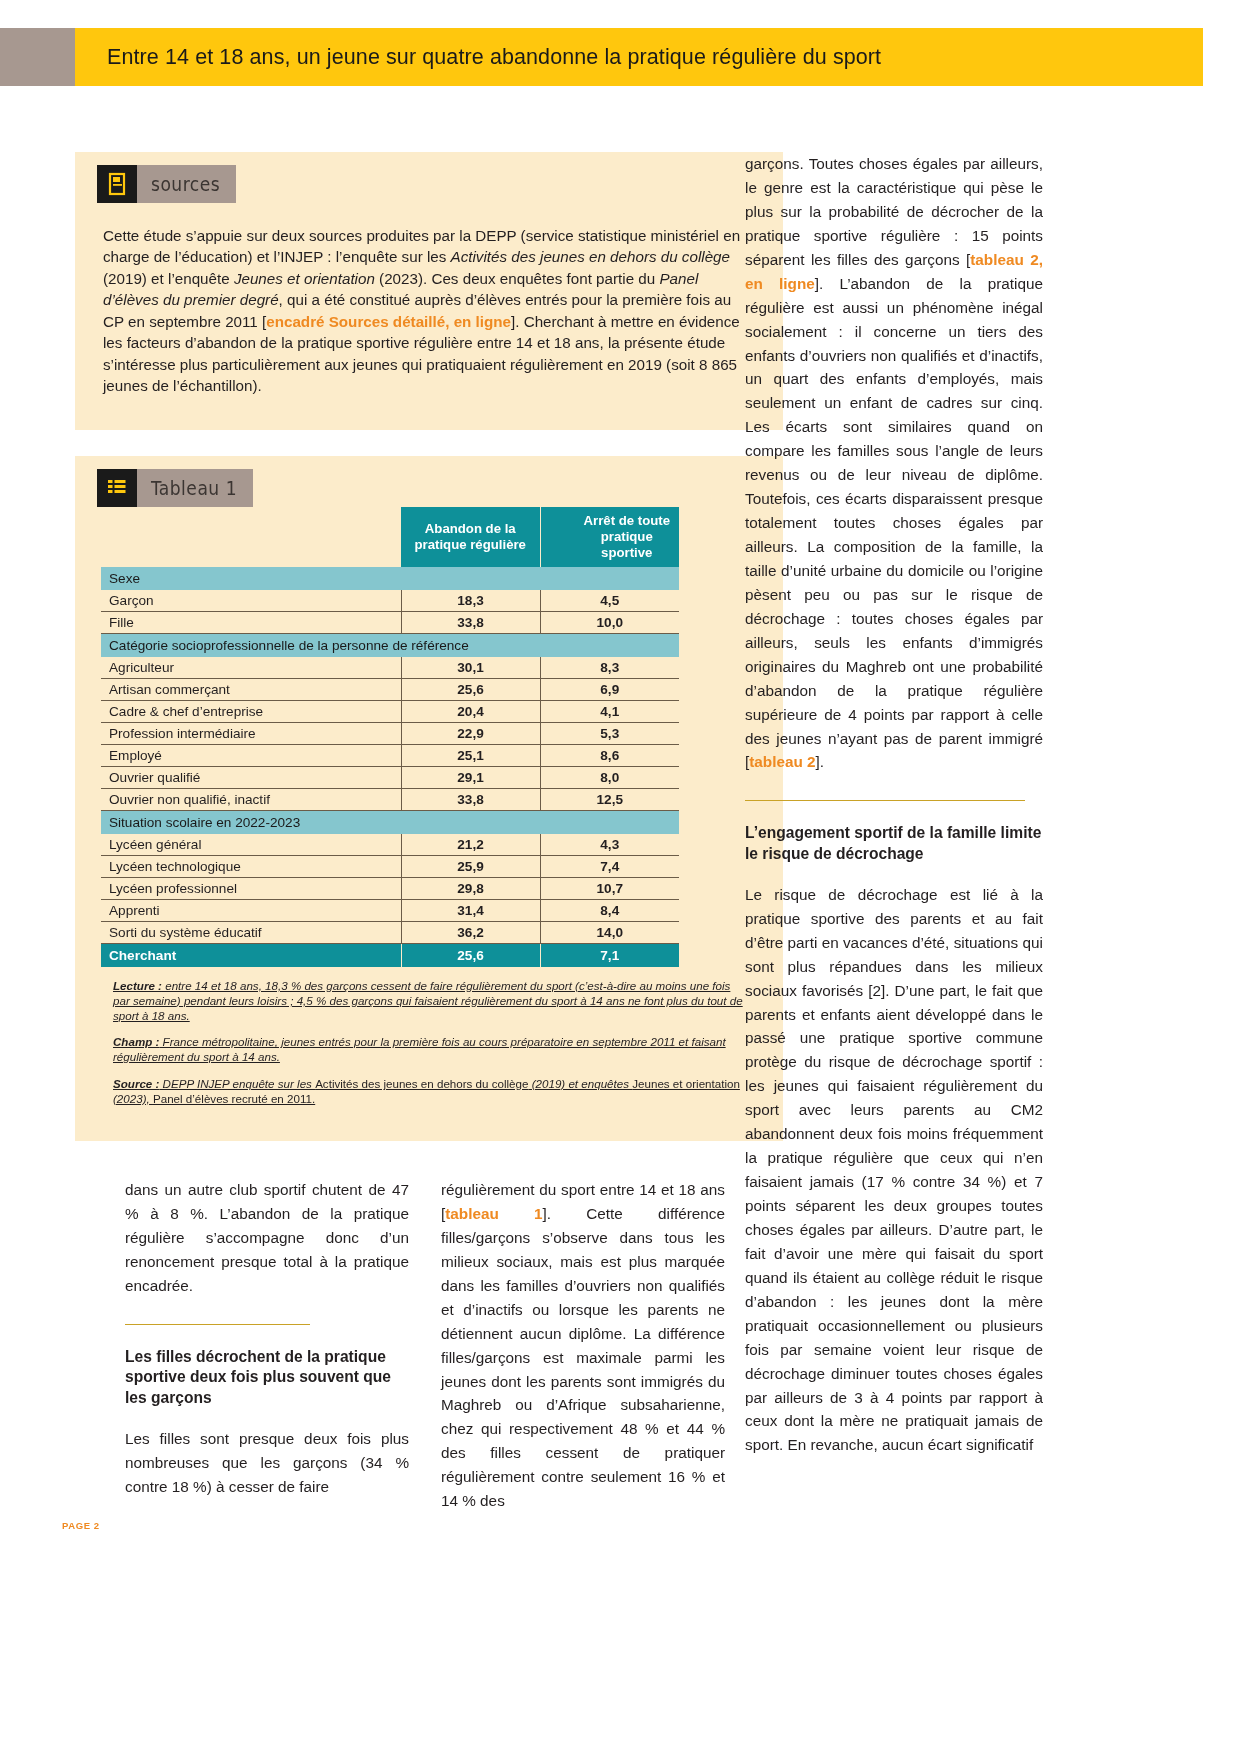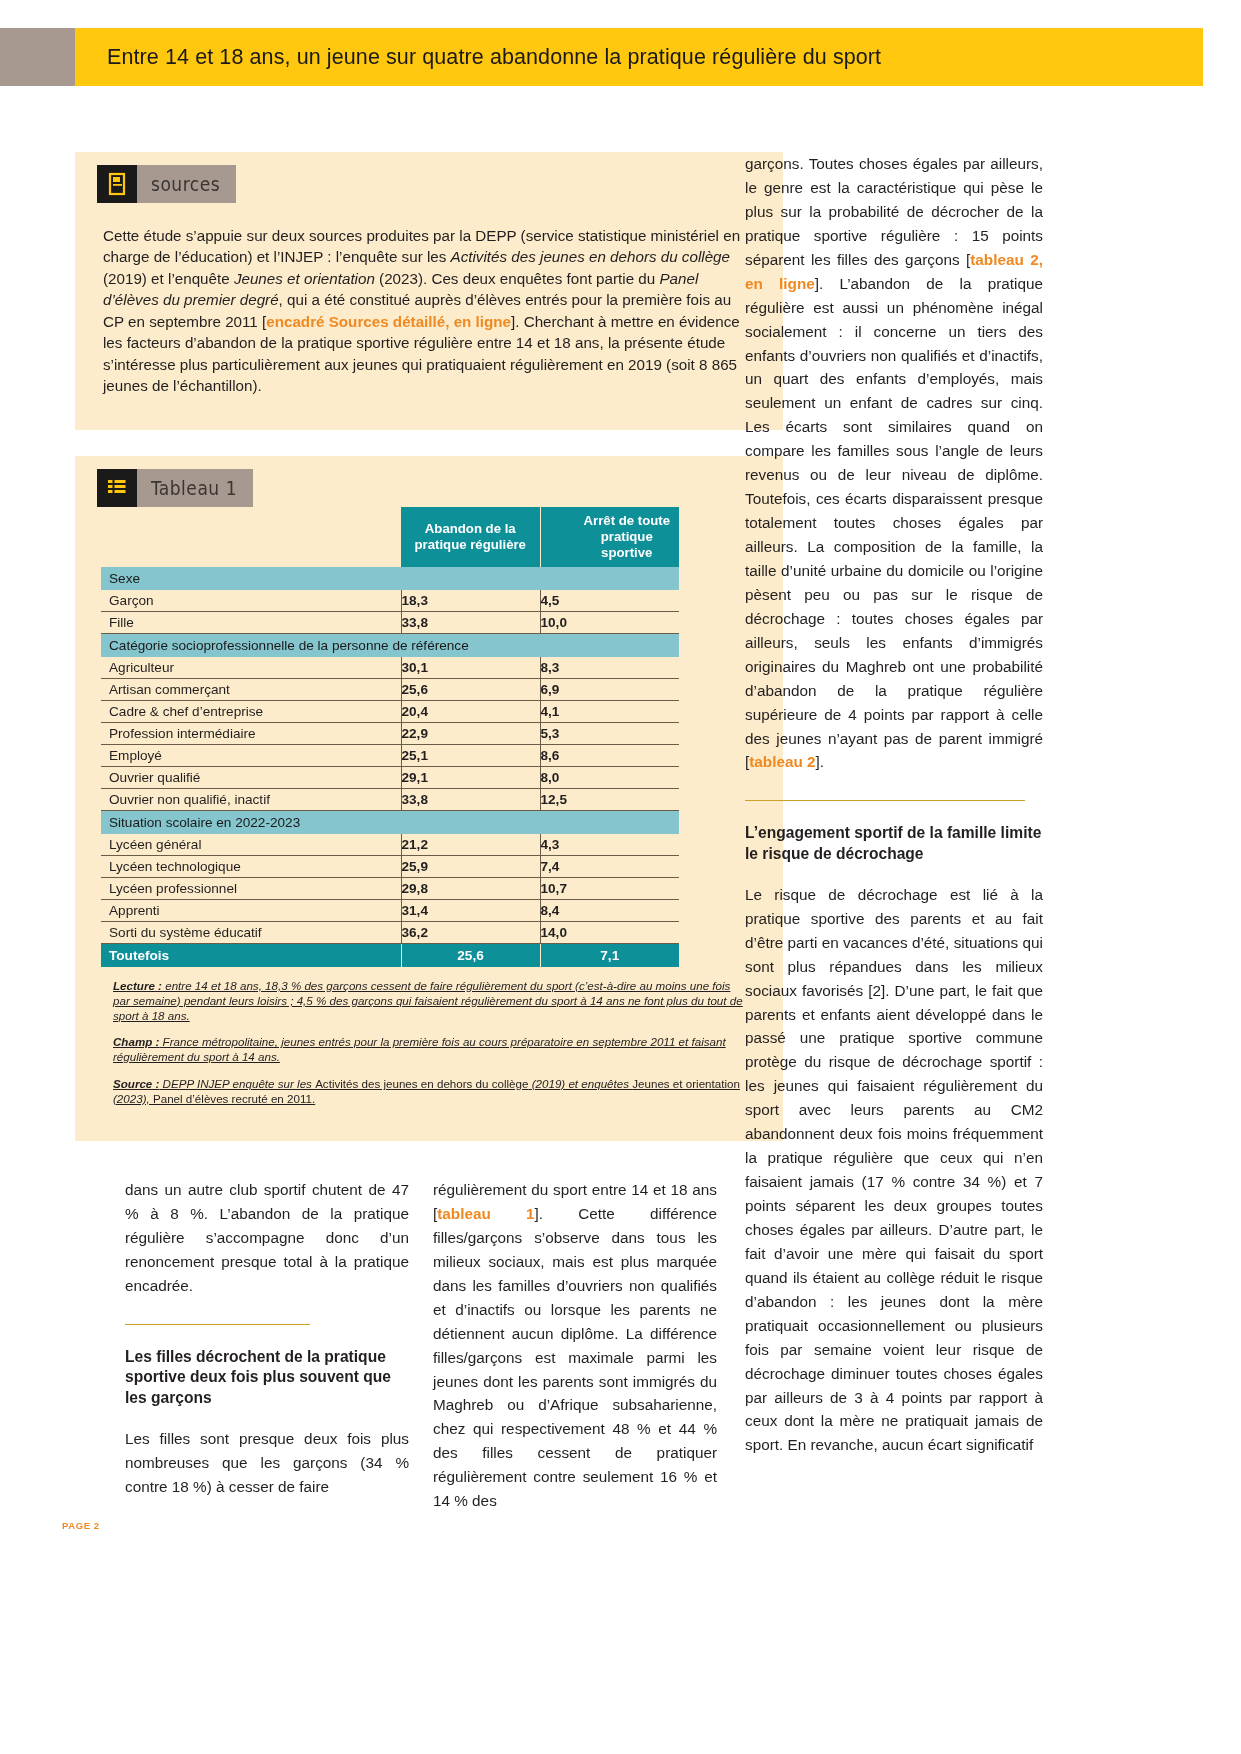--- a/index.html
+++ b/index.html
@@ -135,20 +135,21 @@
     padding: 4px 0 4px 8px;
     border: none;
     color: #1a1a1a;
   }
   tr.row td {
     border-bottom: 1px solid #6b5c48;
     padding: 3px 0 3px 8px;
     background: #fceccb;
   }
   tr.row td.num {
+    text-align: center;
     font-weight: 700;
     border-left: 1px solid #6b5c48;
     padding-left: 0; padding-right: 0;
   }
   tr.row:last-of-type td { }
   tr.total td {
     background: #0e9099;
     color: #fff;
     font-weight: 700;
     padding: 4px 0 4px 8px;
@@ -174,21 +175,21 @@
   .notes .nonit { font-style: normal; }
   .notes p { margin: 12px; text-decoration: underline; }
 
   
   .bottom-cols {
     position: absolute;
     left: 125px;
     top: 1178px;
     width: 600px;
     display: flex;
-    gap: 24px;
+    gap: 32px;
   }
   .bcol {
     width: 284px;
     font-size: 15.3px;
     line-height: 1.565;
     text-align: justify;
   }
   .bcol p, .col-right p { margin: 0 0 0 0; }
   .rule {
     border: none;
@@ -353,21 +354,21 @@
             <td>Apprenti</td>
             <td class="num">31,4</td>
             <td class="num">8,4</td>
           </tr>
           <tr class="row">
             <td>Sorti du système éducatif</td>
             <td class="num">36,2</td>
             <td class="num">14,0</td>
           </tr>
           <tr class="total">
-            <td>Toutefois</td>
+            <td>Cherchant</td>
             <td class="num">25,6</td>
             <td class="num">7,1</td>
           </tr>
         </tbody>
     </table>
 
     <div class="notes">
       <p>
         <b>Lecture :</b><span> entre 14 et 18 ans, 18,3 % des garçons cessent de faire régulièrement du sport (c’est-à-dire au moins une fois par semaine) pendant leurs loisirs ; 4,5 % des garçons qui faisaient régulièrement du sport à 14 ans ne font plus du tout de sport à 18 ans.</span>
       </p>

